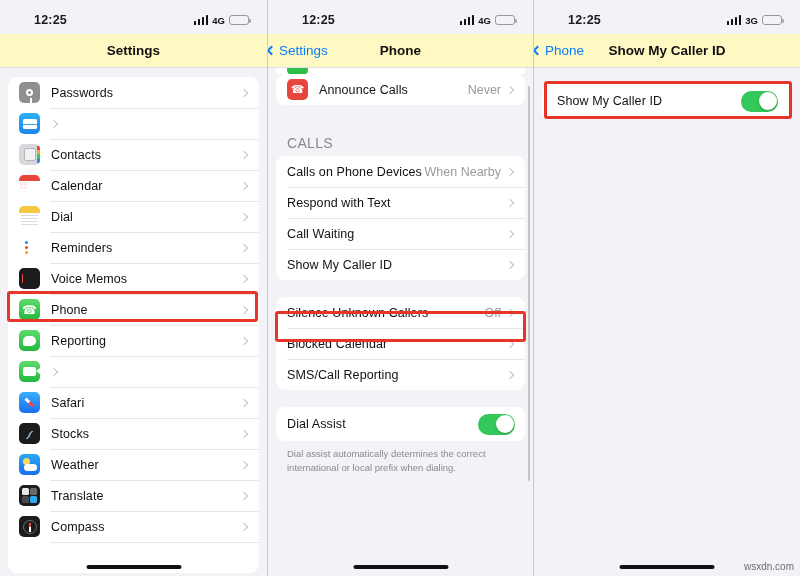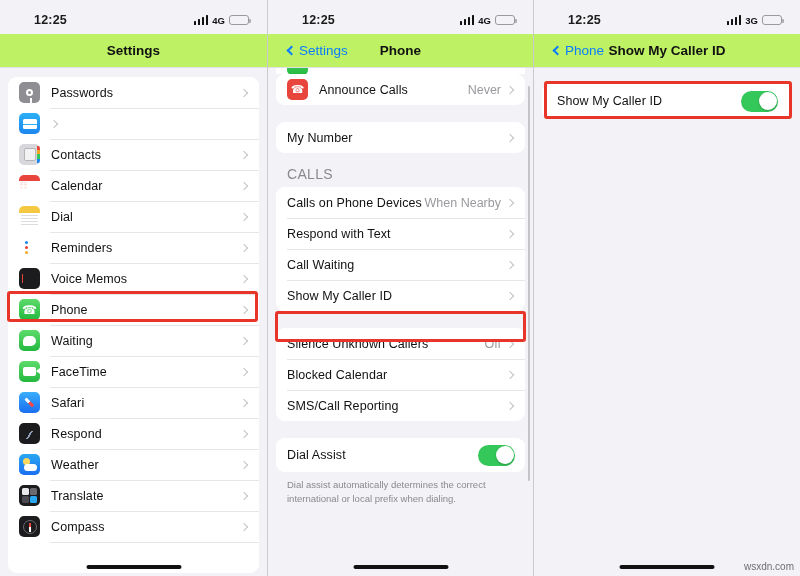--- a/index.html
+++ b/index.html
@@ -31,22 +31,22 @@
   .bars i:nth-child(2){ height: 6px; }
   .bars i:nth-child(3){ height: 8px; }
   .bars i:nth-child(4){ height: 10px; }
   .netlabel { font-size: 9.5px; font-weight: 700; color: #111; }
   .battery { width: 20px; height: 10px; border: 1.2px solid #9a9a9e; border-radius: 3px; position: relative; padding: 1px; }
   .battery::after { content:""; position:absolute; right:-3px; top:3px; width:2px; height:4px; background:#b0b0b4; border-radius:0 1px 1px 0; }
   .battery .fill { height: 100%; background: #f7c544; border-radius: 1.5px; }
 
   
   .navbar {
-    height: 34px; background: #bef264;
-    display: flex; align-items: center; position: relative; padding: 0 20px;
+    height: 34px; background: #fef9c3;
+    display: flex; align-items: center; position: relative; padding: 0 0;
     border-bottom: 1px solid #e0e0e4;
   }
   .nav-back { display: flex; align-items: center; gap: 3px; color: #0a7cff; font-size: 13.5px; cursor: pointer; z-index: 2;}
   .chev-left { display:inline-block; width:7px; height:7px; border-left:2px solid #0a7cff; border-bottom:2px solid #0a7cff; transform: rotate(45deg); margin-right:1px; }
   .nav-title {
     position: absolute; left: 0; right: 0; text-align: center;
     font-size: 13.5px; font-weight: bold; color: #111; pointer-events: none;
   }
 
   
@@ -240,45 +240,44 @@
               <span class="h">☎</span>
             </span>
           <span class="label">Phone</span>
           <span class="chev"></span>
         </div>
 
         <div class="row">
           <span class="icon ic-msg">
               <span class="b"></span>
             </span>
-          <span class="label">Waiting</span>
+          <span class="label">Reporting</span>
           <span class="chev"></span>
         </div>
 
         <div class="row">
           <span class="icon ic-ft">
               <span class="cam"></span>
             </span>
-          <span class="label">FaceTime</span>
           <span class="chev"></span>
         </div>
 
         <div class="row">
           <span class="icon ic-safari">
               <span class="nd"></span>
             </span>
           <span class="label">Safari</span>
           <span class="chev"></span>
         </div>
 
         <div class="row">
           <span class="icon ic-stocks">
               <span class="ln"></span>
             </span>
-          <span class="label">Respond</span>
+          <span class="label">Stocks</span>
           <span class="chev"></span>
         </div>
 
         <div class="row">
           <span class="icon ic-weather">
               <span class="sun"></span>
               <span class="cl"></span>
             </span>
           <span class="label">Weather</span>
           <span class="chev"></span>
@@ -353,26 +352,20 @@
               <span class="h">☎</span>
             </span>
           <span class="label">Announce Calls</span>
           <span class="value">Never</span>
           <span class="chev"></span>
         </div>
       </div>
 
       <div class="spacer"></div>
 
-      <div class="group">
-        <div class="row noicon">
-          <span class="label">My Number</span>
-          <span class="chev"></span>
-        </div>
-      </div>
 
       <div class="section-header">CALLS</div>
 
       <div class="group">
         <div class="row noicon">
           <span class="label">Calls on Phone Devices</span>
           <span class="value">When Nearby</span>
           <span class="chev"></span>
         </div>
         <div class="row noicon">

